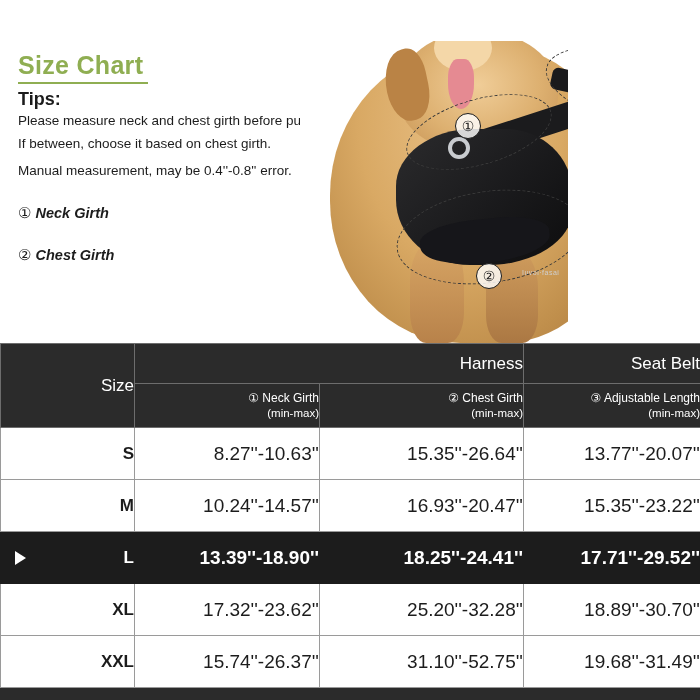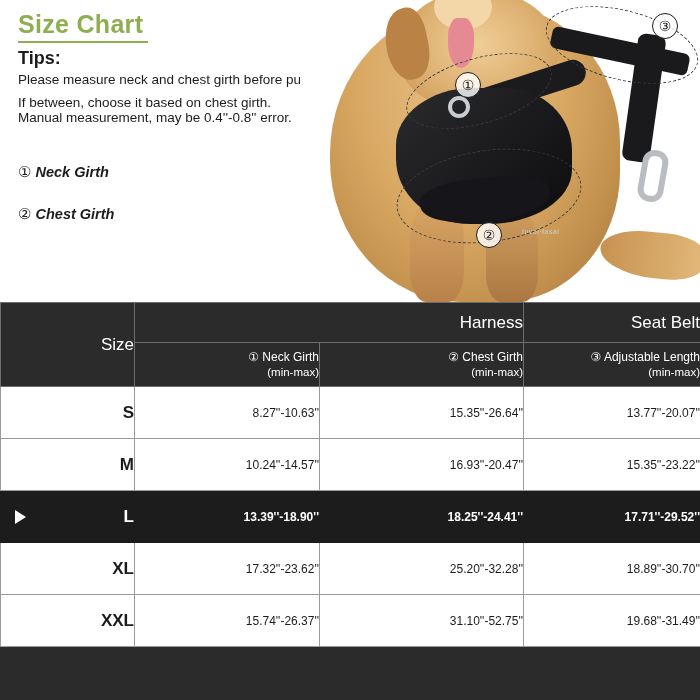--- a/index.html
+++ b/index.html
@@ -7,23 +7,24 @@
     width: 700px; height: 700px;
     font-family: "Liberation Sans", sans-serif;
     background: #ffffff;
     overflow: hidden;
   }
   .page { position: relative; width: 700px; height: 700px; }
 
   
   .top {
     position: relative;
-    width: 700px; height: 302px;
+    width: 568px; height: 302px;
     background: #ffffff;
     overflow: hidden;
+    margin-top: 41px;
   }
 
   .title {
     position: absolute;
     left: 18px; top: 10px;
     font-size: 25px;
     font-weight: bold;
     color: #8fae52;
     letter-spacing: 0.3px;
   }
@@ -41,21 +42,21 @@
   }
   .tip-line {
     position: absolute;
     left: 18px;
     font-size: 13.5px;
     color: #1c1c1c;
     white-space: nowrap;
   }
   .tip-1 { top: 72px; }
   .tip-2 { top: 95px; }
-  .tip-3 { top: 110px; }
+  .tip-3 { top: 122px; }
 
   .legend {
     position: absolute;
     left: 18px;
     font-size: 14.5px;
     font-weight: bold;
     font-style: italic;
     color: #1c1c1c;
     white-space: nowrap;
   }
@@ -249,21 +250,21 @@
     font-size: 17px;
     font-weight: bold;
   }
   .hdr-sub {
     height: 44px;
     font-size: 11.5px;
     color: #e6e6e6;
     line-height: 1.35;
   }
   .hdr-sub .sub-main { font-size: 12px; }
-  tr.data-row td { height: 52px; font-size: 12px; background: #ffffff; color: #1c1c1c; border: 1px solid #9a9a9a; }
+  tr.data-row td { height: 52px; font-size: 19px; background: #ffffff; color: #1c1c1c; border: 1px solid #9a9a9a; }
   tr.data-row td.size-cell { font-weight: bold; font-size: 17px; }
   tr.data-row.highlight td {
     background: #1c1c1c;
     color: #ffffff;
     font-weight: bold;
     border-color: #1c1c1c;
   }
   .arrow-cell { position: relative; }
   .arrow {
     position: absolute;

